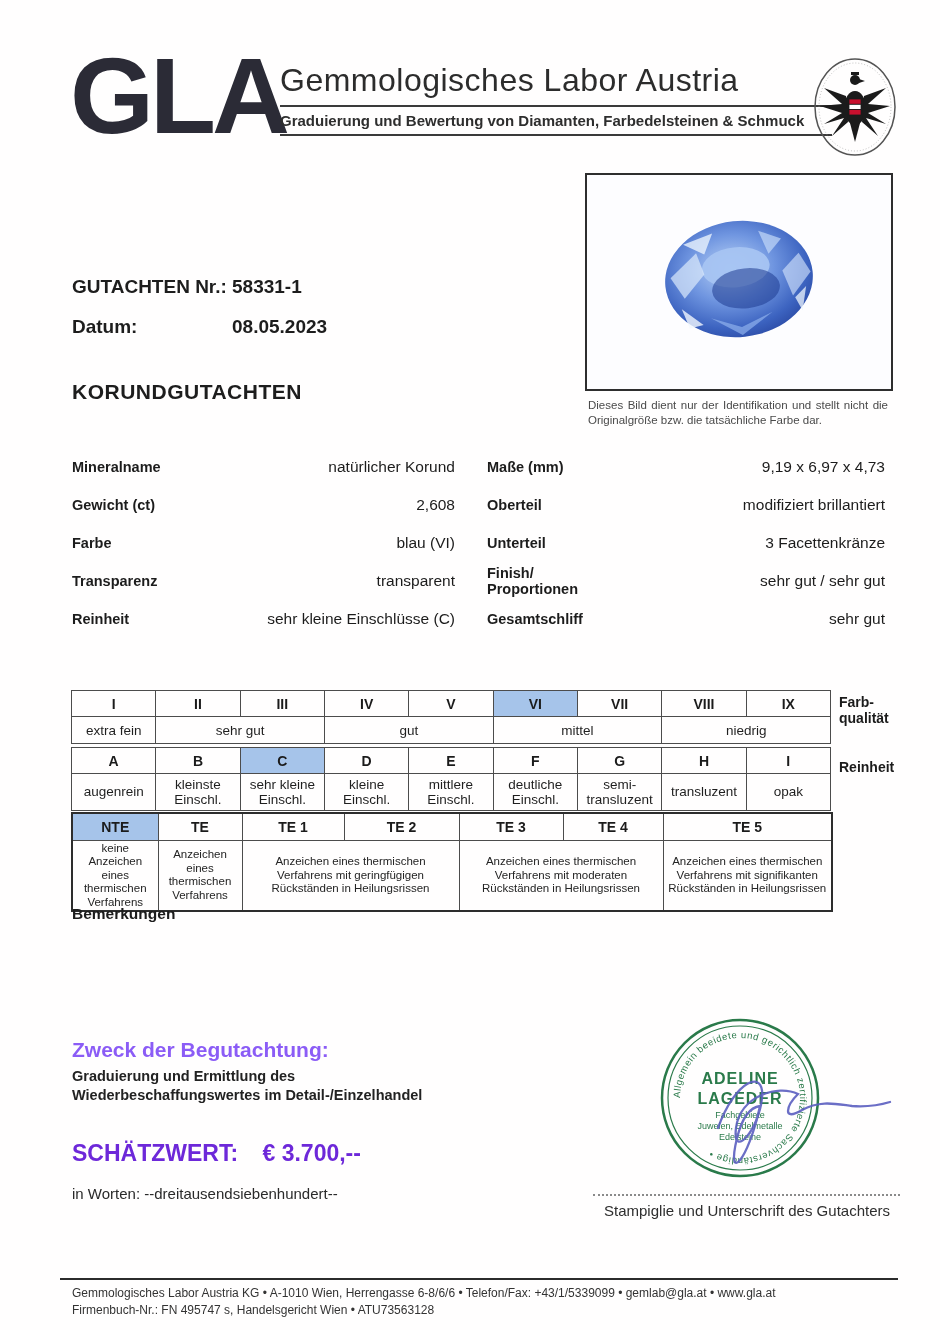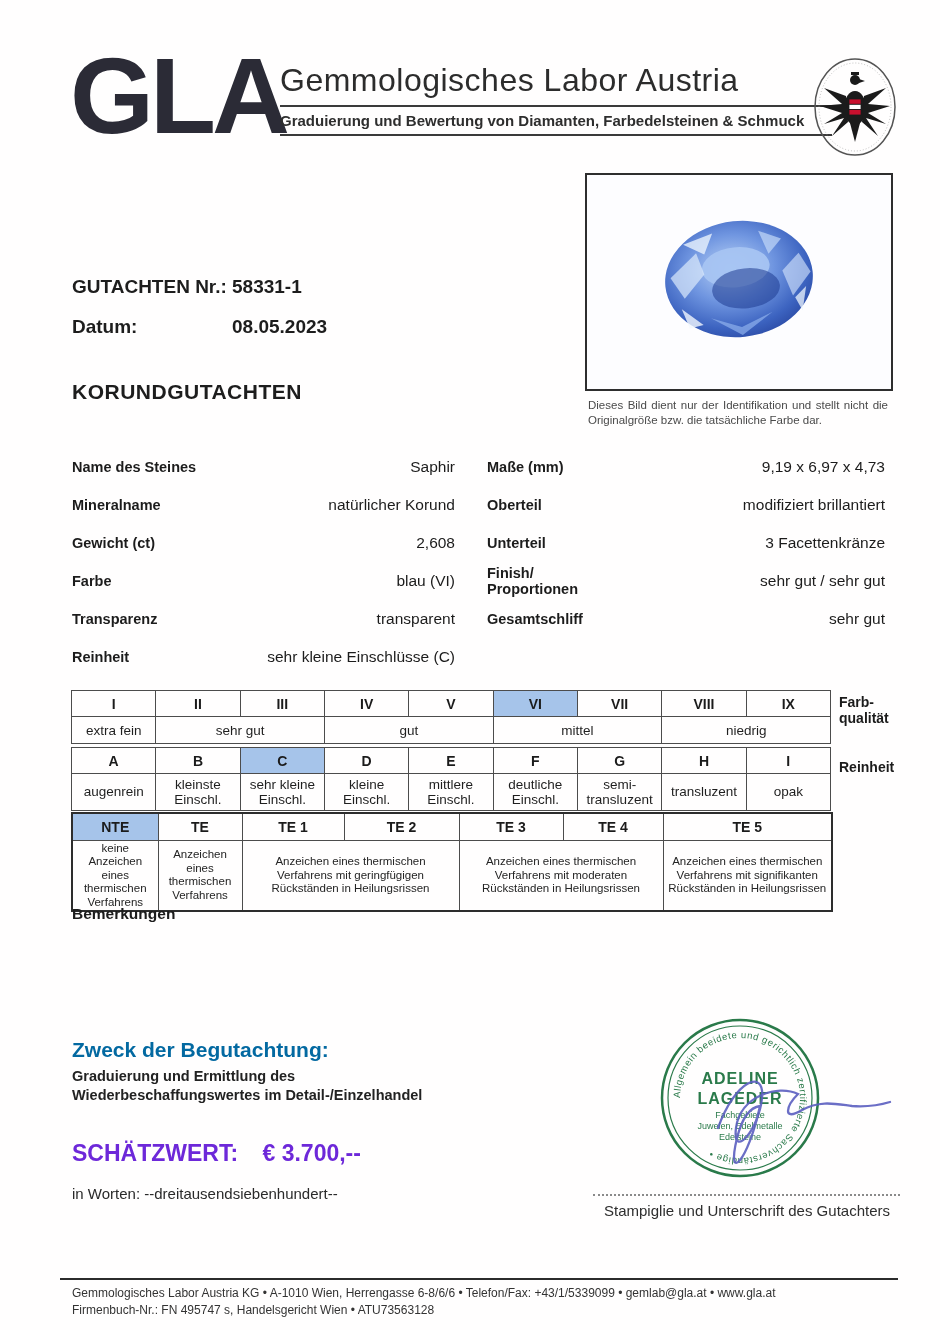--- a/index.html
+++ b/index.html
@@ -47,21 +47,21 @@
 
   table.te { border-collapse:collapse; table-layout:fixed; width:760px; border:2px solid #2d2d2d; }
   table.te td { border:1px solid #4c4c4c; text-align:center; vertical-align:middle; padding:1px 4px; }
   tr.te-head td { height:27px; font-size:14px; font-weight:bold; color:#1b1b1b; }
   tr.te-body td { height:52px; font-size:11.5px; line-height:13.5px; color:#242424; }
 
   .remarks { position:absolute; left:72px; top:905px; font-size:15.5px; font-weight:bold; color:#1c1c1c; }
 
   
   .purpose { position:absolute; left:72px; top:1038px; }
-  .purpose-title { font-size:21px; font-weight:bold; color:#0369a1; }
+  .purpose-title { font-size:21px; font-weight:bold; color:#8b5cf6; }
   .purpose-line { font-size:14.5px; font-weight:bold; color:#222; line-height:19px; }
   .purpose-line.first { margin-top:5px; }
   .value-line { position:absolute; left:72px; top:1140px; font-size:23px; font-weight:bold; color:#6d28d9; }
   .value-line .amount { margin-left:18px; }
   .value-words { position:absolute; left:72px; top:1185px; font-size:15px; color:#2a2a2a; }
 
   
   .stamp { position:absolute; left:640px; top:1010px; }
   .stamp-sep { position:absolute; left:593px; top:1194px; width:307px; border-top:2px dotted #8a8a8a; }
   .stamp-caption { position:absolute; left:596px; top:1202px; width:302px; text-align:center;
@@ -135,24 +135,20 @@
         <polygon points="176,58 198,68 184,82" fill="#c3d8f8" opacity="0.7"></polygon>
         <polygon points="92,128 112,146 98,148" fill="#f2f7fe" opacity="0.8"></polygon>
         <polygon points="206,128 218,118 212,142" fill="#eef5fe" opacity="0.75"></polygon>
       </g>
     </svg>
   </div>
   <div class="photo-caption">Dieses Bild dient nur der Identifikation und stellt nicht die Originalgröße bzw. die tatsächliche Farbe dar.</div>
 
   <div class="props-left">
     <div class="prop-row">
-      <span class="prop-label">Name des Steines</span>
-      <span class="prop-value">Saphir</span>
-    </div>
-    <div class="prop-row">
       <span class="prop-label">Mineralname</span>
       <span class="prop-value">natürlicher Korund</span>
     </div>
     <div class="prop-row">
       <span class="prop-label">Gewicht (ct)</span>
       <span class="prop-value">2,608</span>
     </div>
     <div class="prop-row">
       <span class="prop-label">Farbe</span>
       <span class="prop-value">blau (VI)</span>

